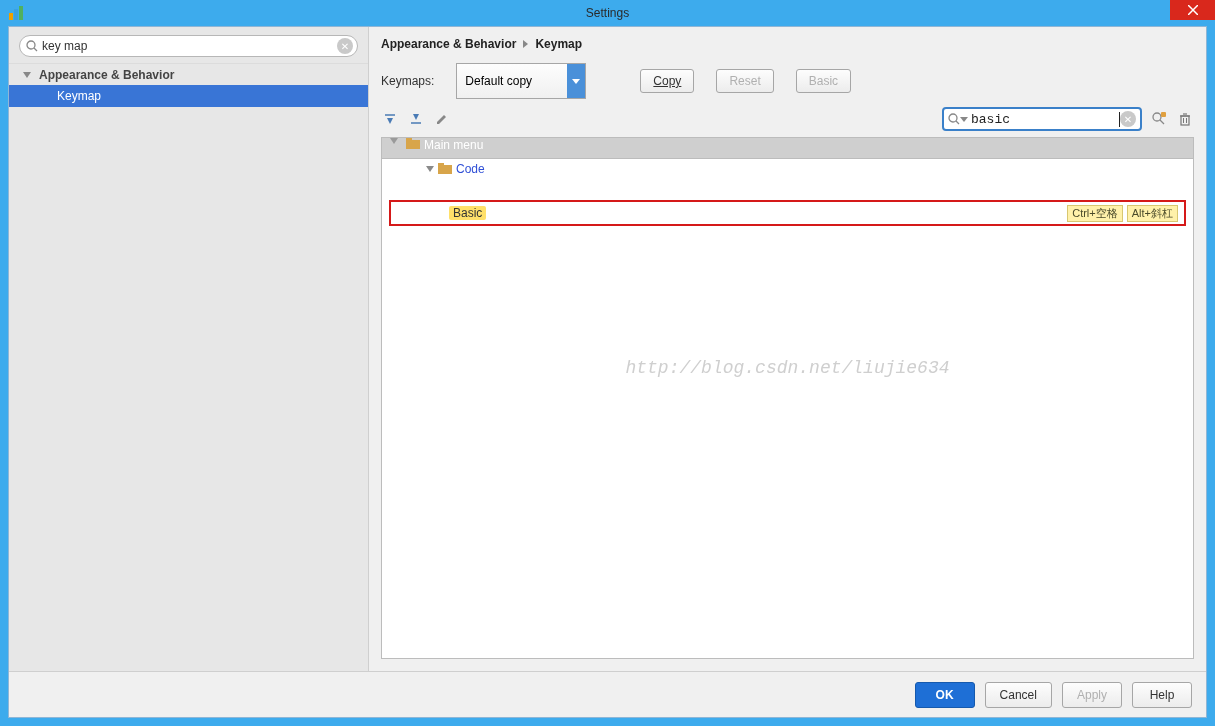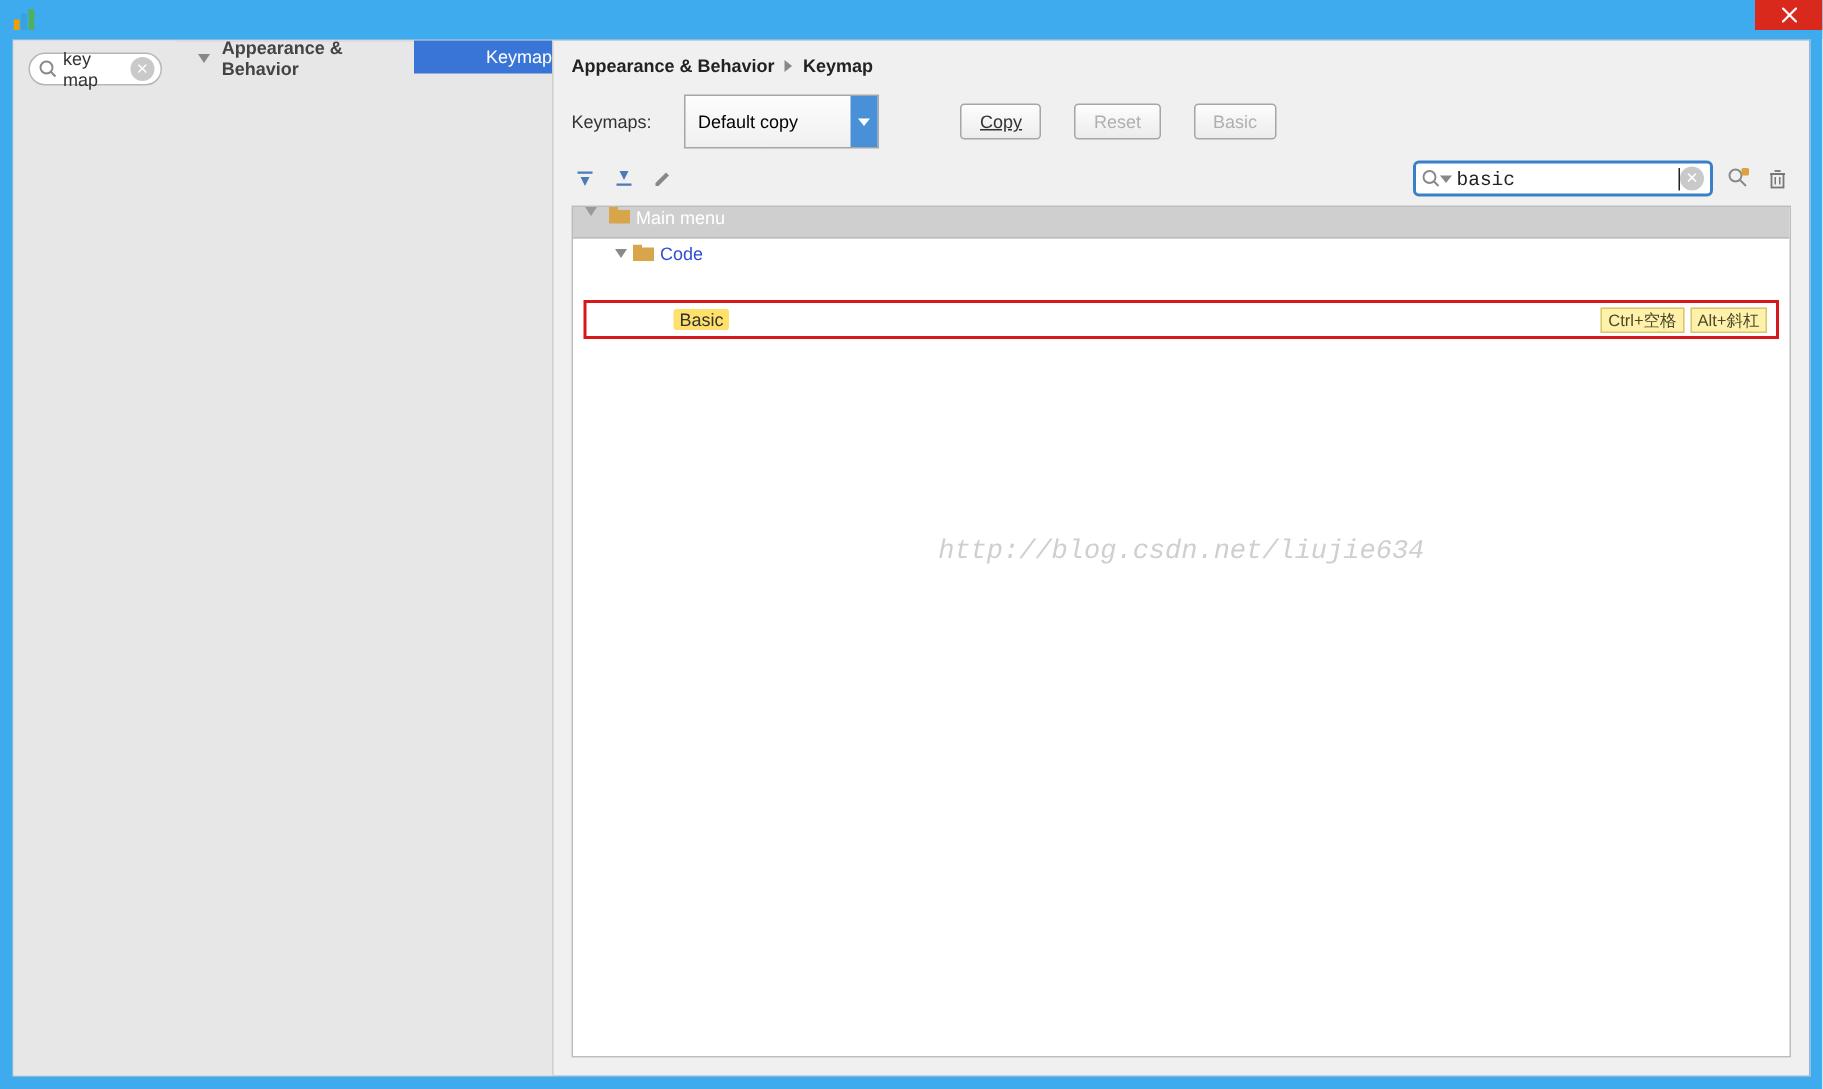--- a/index.html
+++ b/index.html
@@ -4,21 +4,21 @@
 <style>
 * { box-sizing: border-box; margin: 0; padding: 0; font-family: "Segoe UI", Tahoma, sans-serif; font-size: 12px; }
 html, body { width: 1215px; height: 726px; overflow: hidden; }
 .window { width: 1215px; height: 726px; background: #3dabed; position: relative; }
 .titlebar { height: 26px; background: #3dabed; display: flex; align-items: center; position: relative; }
 .titlebar .app-icon { width: 16px; height: 16px; margin-left: 8px; display: flex; align-items: center; justify-content: center; }
 .titlebar .title { position: absolute; left: 0; right: 0; text-align: center; color: #2a2a2a; pointer-events: none; }
 .titlebar .close-btn { position: absolute; right: 0; top: 0; width: 45px; height: 20px; background: #d9281c; color: #fff; display: flex; align-items: center; justify-content: center; }
 .inner { position: absolute; left: 8px; right: 8px; top: 26px; bottom: 8px; background: #f0f0f0; display: flex; flex-direction: column; border: 1px solid #8fb6d6; }
 .body { flex: 1; display: flex; min-height: 0; }
-.sidebar { width: 360px; background: #e7e7e7; border-right: 1px solid #cfcfcf; display: flex; flex-direction: row; }
+.sidebar { width: 360px; background: #e7e7e7; border-right: 1px solid #cfcfcf; display: flex; flex-direction: column; }
 .search-wrap { padding: 8px 10px 6px 10px; }
 .search-box { display: flex; align-items: center; background: #fff; border: 1px solid #b7b7b7; border-radius: 12px; height: 22px; padding: 0 4px 0 6px; }
 .search-box svg { flex: none; }
 .search-box .search-text { flex: 1; padding: 0 4px; color: #333; }
 .clear-circle { width: 16px; height: 16px; border-radius: 50%; background: #c9c9c9; color: #fff; display: flex; align-items: center; justify-content: center; font-size: 10px; cursor: pointer; }
 .category { display: flex; align-items: center; height: 22px; padding-left: 14px; color: #444; font-weight: bold; border-top: 1px solid #dcdcdc; }
 .cat-arrow { width: 0; height: 0; border-left: 4px solid transparent; border-right: 4px solid transparent; border-top: 6px solid #888; margin-right: 8px; }
 .category.expanded .cat-arrow { border-top-color: #888; }
 .sidebar-item { height: 22px; display: flex; align-items: center; padding-left: 48px; color: #fff; background: #3975d6; font-weight: normal; }
 .main { flex: 1; display: flex; flex-direction: column; min-width: 0; }
@@ -38,21 +38,21 @@
 .tool-spacer { flex: 1; }
 .action-search-wrap { display: flex; align-items: center; gap: 8px; }
 .action-search { display: flex; align-items: center; width: 200px; height: 24px; border: 2px solid #3a80c9; border-radius: 4px; background: #fff; padding: 0 4px; }
 .action-search .as-text { flex: 1; padding: 0 3px; font-family: "Courier New", monospace; font-size: 13px; color: #222; border-right: 1px solid #222; animation: none; }
 .tree-panel { margin: 0 12px 12px 12px; flex: 1; border: 1px solid #bcbcbc; background: #fff; min-height: 0; position: relative; overflow: hidden; }
 .tree-header { height: 21px; background: #cfcfcf; display: flex; align-items: flex-start; padding-left: 8px; gap: 4px; border-bottom: 1px solid #bcbcbc; color: #fff; }
 .tree-header .th-arrow { width: 0; height: 0; border-left: 4px solid transparent; border-right: 4px solid transparent; border-top: 6px solid #9a9a9a; margin-right: 4px; }
 .folder-icon { display: inline-flex; }
 .tree-row { height: 20px; display: flex; align-items: center; gap: 4px; color: #2f4fd6; }
 .tree-row .tr-arrow { width: 0; height: 0; border-left: 4px solid transparent; border-right: 4px solid transparent; border-top: 6px solid #8a8a8a; }
-.tree-row.level1 { padding-left: 28px; }
+.tree-row.level1 { padding-left: 44px; }
 .tree-row.level2 { padding-left: 46px; }
 .highlight-row { position: absolute; left: 7px; right: 7px; top: 62px; height: 26px; border: 2px solid #d51919; padding: 0 6px 0 58px; display: flex; align-items: center; }
 .hl-name { background: #ffe06a; color: #333; padding: 0 4px; border-radius: 2px; }
 .hl-spacer { flex: 1; }
 .shortcut { background: #fff1aa; border: 1px solid #d8c770; color: #4a4a2a; padding: 0 4px; margin-left: 4px; font-size: 11px; }
 .watermark { position: absolute; left: 0; right: 0; top: 220px; text-align: center; color: #cfcfcf; font-family: "Courier New", monospace; font-size: 18px; pointer-events: none; font-style: italic; }
 .footer { height: 46px; border-top: 1px solid #cfcfcf; background: #f0f0f0; display: flex; align-items: center; justify-content: flex-end; gap: 10px; padding: 0 14px; }
 .fbtn { height: 26px; min-width: 60px; padding: 0 14px; border: 1px solid #a6a6a6; background: linear-gradient(#fdfdfd,#ececec); border-radius: 3px; color: #333; display: inline-flex; align-items: center; justify-content: center; cursor: pointer; }
 .fbtn.primary { background: #1e6fd6; color: #fff; border-color: #1559ad; font-weight: bold; }
 .fbtn.disabled { color: #b0b0b0; cursor: default; }
@@ -62,20 +62,21 @@
 
 <div class="window">
   <div class="titlebar">
     <span class="app-icon">
       <svg width="14" height="14">
           <rect x="0" y="7" width="4" height="7" fill="#f0a000"></rect>
           <rect x="5" y="3" width="4" height="11" fill="#3aa0e0"></rect>
           <rect x="10" y="0" width="4" height="14" fill="#50b060"></rect>
         </svg>
     </span>
+    <span class="title">Settings</span>
     <div class="close-btn">
       <svg width="10" height="10">
           <line x1="0" y1="0" x2="10" y2="10" stroke="#fff" stroke-width="1.5"></line>
           <line x1="10" y1="0" x2="0" y2="10" stroke="#fff" stroke-width="1.5"></line>
         </svg>
     </div>
   </div>
 
   <div class="inner">
     <div class="body">
@@ -201,14 +202,28 @@
             <span class="hl-name">Basic</span>
             <span class="hl-spacer"></span>
             <span class="shortcut">Ctrl+空格</span>
             <span class="shortcut">Alt+斜杠</span>
           </div>
           <div class="watermark">http://blog.csdn.net/liujie634</div>
         </div>
       </div>
     </div>
 
+    <div class="footer">
+      <span class="fbtn primary">
+          <span>OK</span>
+        </span>
+      <span class="fbtn">
+          <span>Cancel</span>
+        </span>
+      <span class="fbtn disabled">
+          <span>Apply</span>
+        </span>
+      <span class="fbtn">
+          <span>Help</span>
+        </span>
+    </div>
   </div>
 </div>
 
 </body></html>

